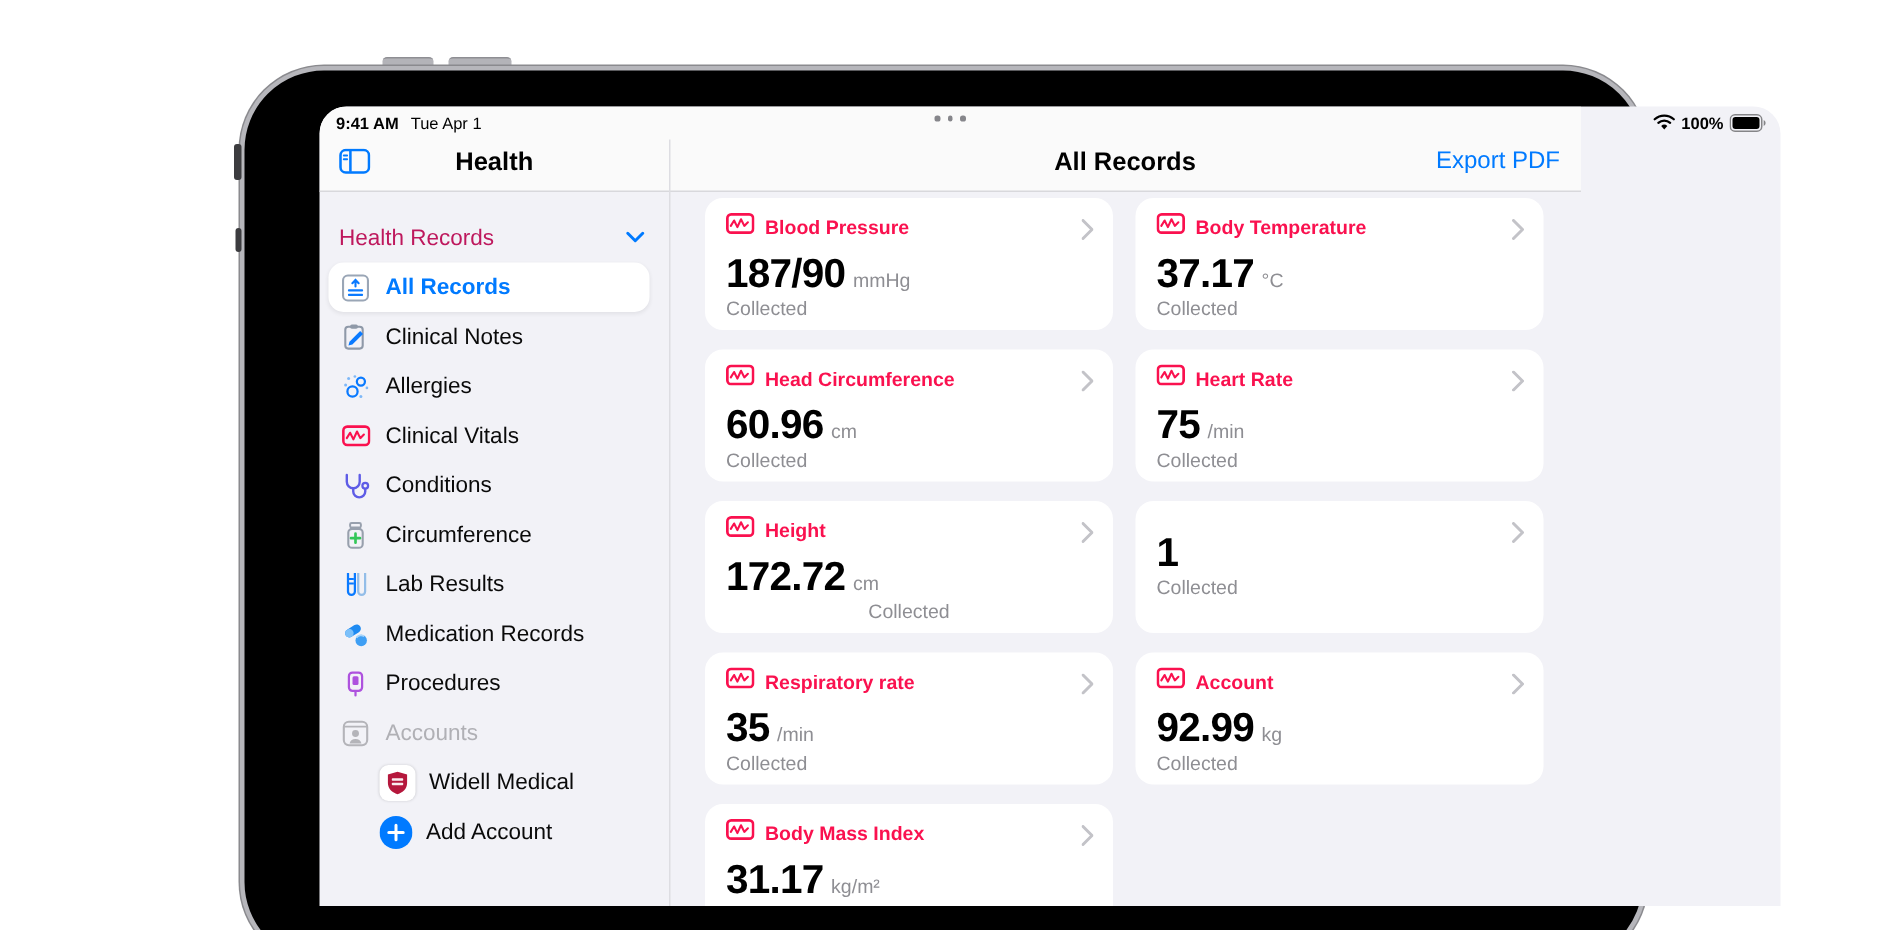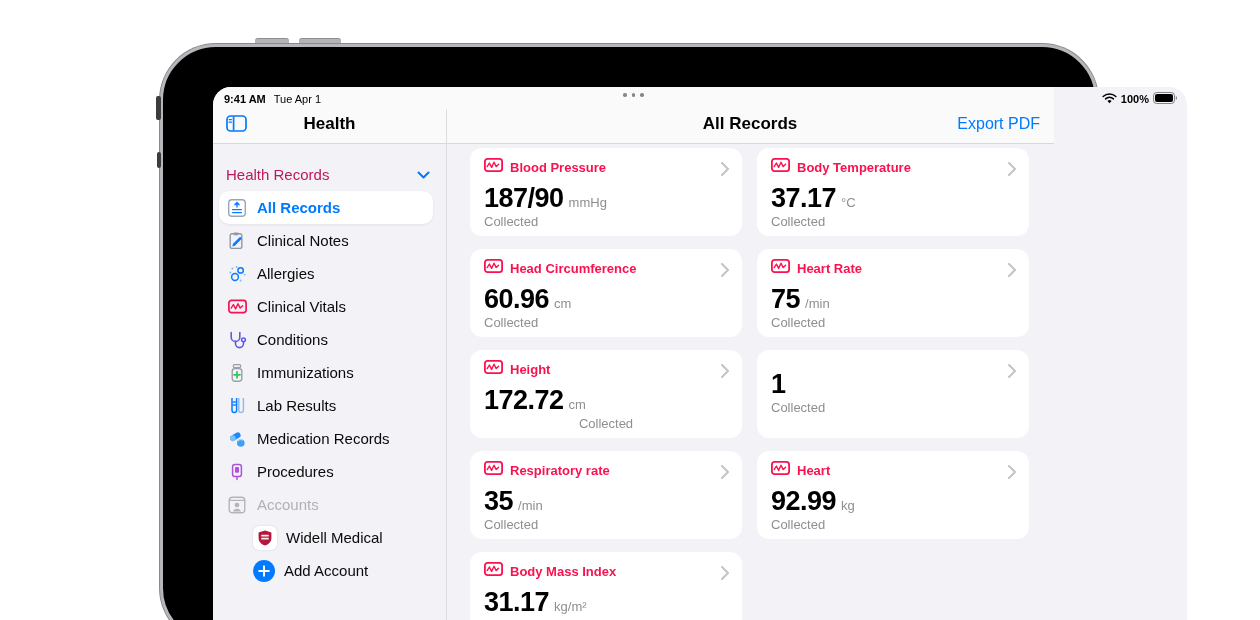--- a/index.html
+++ b/index.html
@@ -11,21 +11,21 @@
   .device { position:absolute; left:160px; top:44px; width:938px; height:600px;
             background:#000; border:3px solid #b6b6bb; border-radius:56px;
             box-shadow:0 0 0 1px #8a8a8e; }
   .side-nub { position:absolute; background:#3c3c3f; border-radius:2px; }
   .camera { position:absolute; left:622px; top:57px; width:13px; height:13px; border-radius:50%;
             background:#16161a; }
   .camera .lens { position:absolute; left:4px; top:4px; width:5px; height:5px; border-radius:50%; background:#3b4a6b; }
   .cam-dot { position:absolute; left:653px; top:62px; width:4px; height:4px; border-radius:50%; background:#2a2a2e; }
 
   
-  .screen { position:absolute; left:213px; top:87px; width:974px; height:533px;
+  .screen { position:absolute; left:213px; top:71px; width:974px; height:533px;
             background:#f2f2f7; border-radius:18px 18px 0 0; overflow:hidden; }
 
   .chrome { position:absolute; left:0; top:0; width:841px; height:57px; background:#fafafa;
             border-bottom:1px solid #d8d8dc; }
   .vline { position:absolute; left:233px; top:22px; width:1px; height:511px; background:#dddde2; }
 
   .dots { position:absolute; left:0; top:6px; width:841px; display:flex; justify-content:center; gap:5px; }
   .dots i { width:3.5px; height:3.5px; border-radius:50%; background:#86868b; }
 
   .status-left { position:absolute; left:11px; top:3px; height:18px; display:flex; align-items:center; gap:8px;
@@ -203,21 +203,21 @@
       </div>
 
       <div class="srow">
         <span class="s-icon">
           <svg width="20" height="20" viewBox="0 0 20 20">
             <rect x="6.4" y="1.6" width="7.2" height="3" rx="1" fill="none" stroke="#98a0ad" stroke-width="1.3"></rect>
             <rect x="5.2" y="5.6" width="9.6" height="12.6" rx="2.6" fill="none" stroke="#98a0ad" stroke-width="1.4"></rect>
             <path d="M10 8.8v6M7 11.8h6" stroke="#34c759" stroke-width="1.8" stroke-linecap="round"></path>
           </svg>
         </span>
-        <span class="s-label">Immunizations</span>
+        <span class="s-label">Circumference</span>
       </div>
 
       <div class="srow">
         <span class="s-icon">
           <svg width="20" height="20" viewBox="0 0 20 20">
             <path d="M5 2v12.3a2.3 2.3 0 0 0 4.6 0V2" fill="none" stroke="#0a7aff" stroke-width="1.5"></path>
             <line x1="5.7" y1="6" x2="8.9" y2="6" stroke="#0a7aff" stroke-width="1.4"></line>
             <line x1="5.7" y1="9" x2="8.9" y2="9" stroke="#0a7aff" stroke-width="1.4"></line>
             <path d="M11.8 2v12.3a2.3 2.3 0 0 0 4.6 0V2" fill="none" stroke="#93bde8" stroke-width="1.5"></path>
           </svg>
@@ -402,21 +402,21 @@
         </div>
       <div class="card-status">Collected</div>
     </div>
 
     <div class="card" style="left:544px;top:364px;">
       <div class="card-head">
         <span><svg width="19" height="14" viewBox="0 0 19 14">
               <rect x="0.9" y="0.9" width="17.2" height="12.2" rx="2.6" fill="none" stroke="currentColor" stroke-width="1.8"></rect>
               <path d="M3.2 8.6 5.4 5l2.2 4.4 2.4-5.2 2.2 4.4 2.4-2.4" fill="none" stroke="currentColor" stroke-width="1.4" stroke-linecap="round" stroke-linejoin="round"></path>
             </svg></span>
-        <span class="card-label">Heart</span>
+        <span class="card-label">Account</span>
       </div>
       <span class="chev"><svg width="8" height="14" viewBox="0 0 8 14">
             <path d="M1 1l6 6-6 6" fill="none" stroke="#c3c3c8" stroke-width="2" stroke-linecap="round" stroke-linejoin="round"></path>
           </svg></span>
       <div class="card-value">
           <span class="num">92.99</span>
           <span class="unit">kg</span>
         </div>
       <div class="card-status">Collected</div>
     </div>

